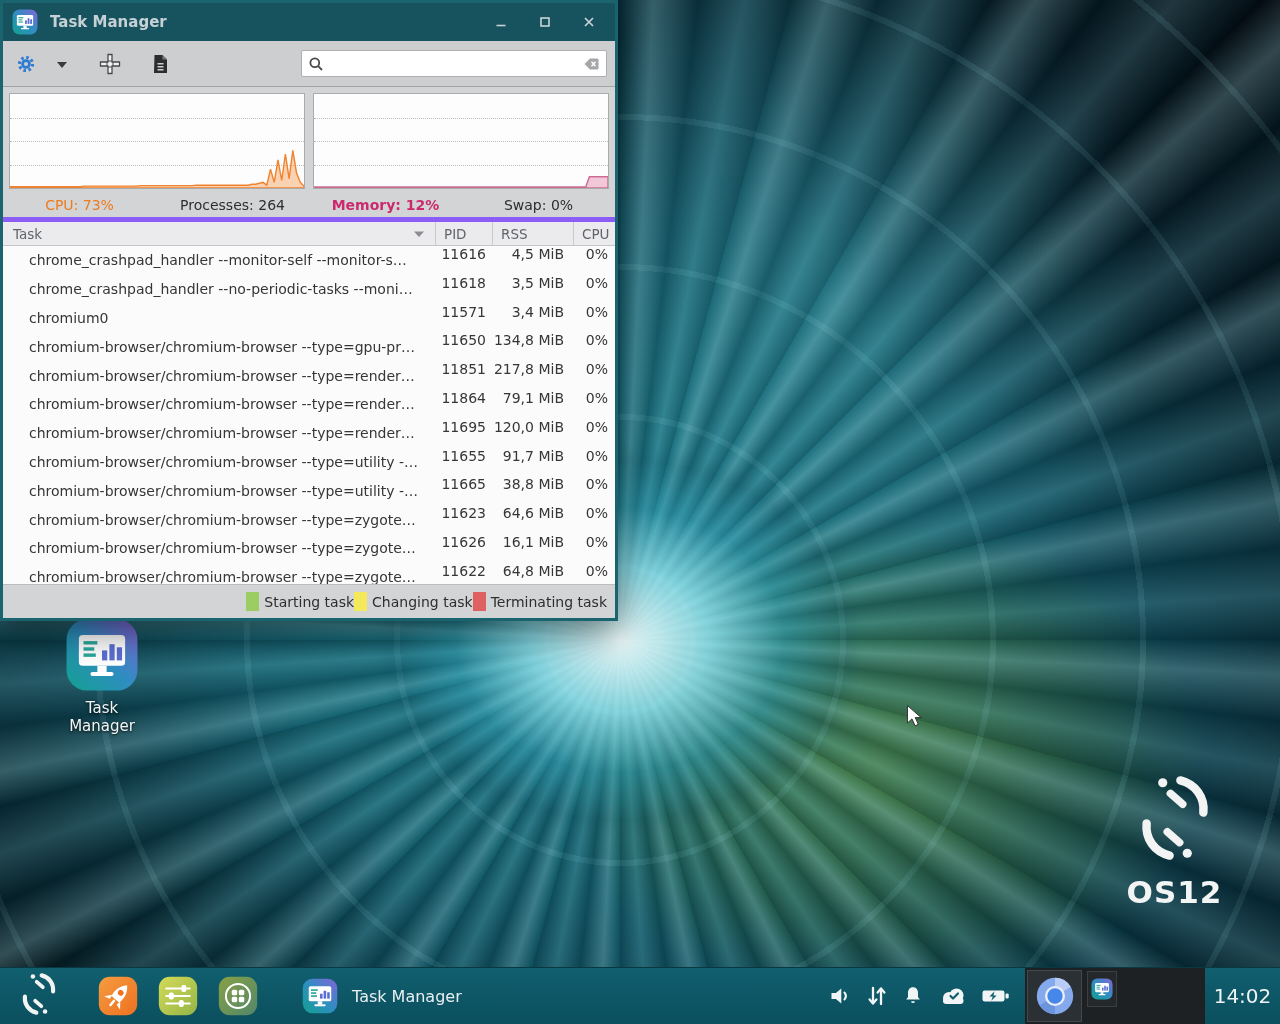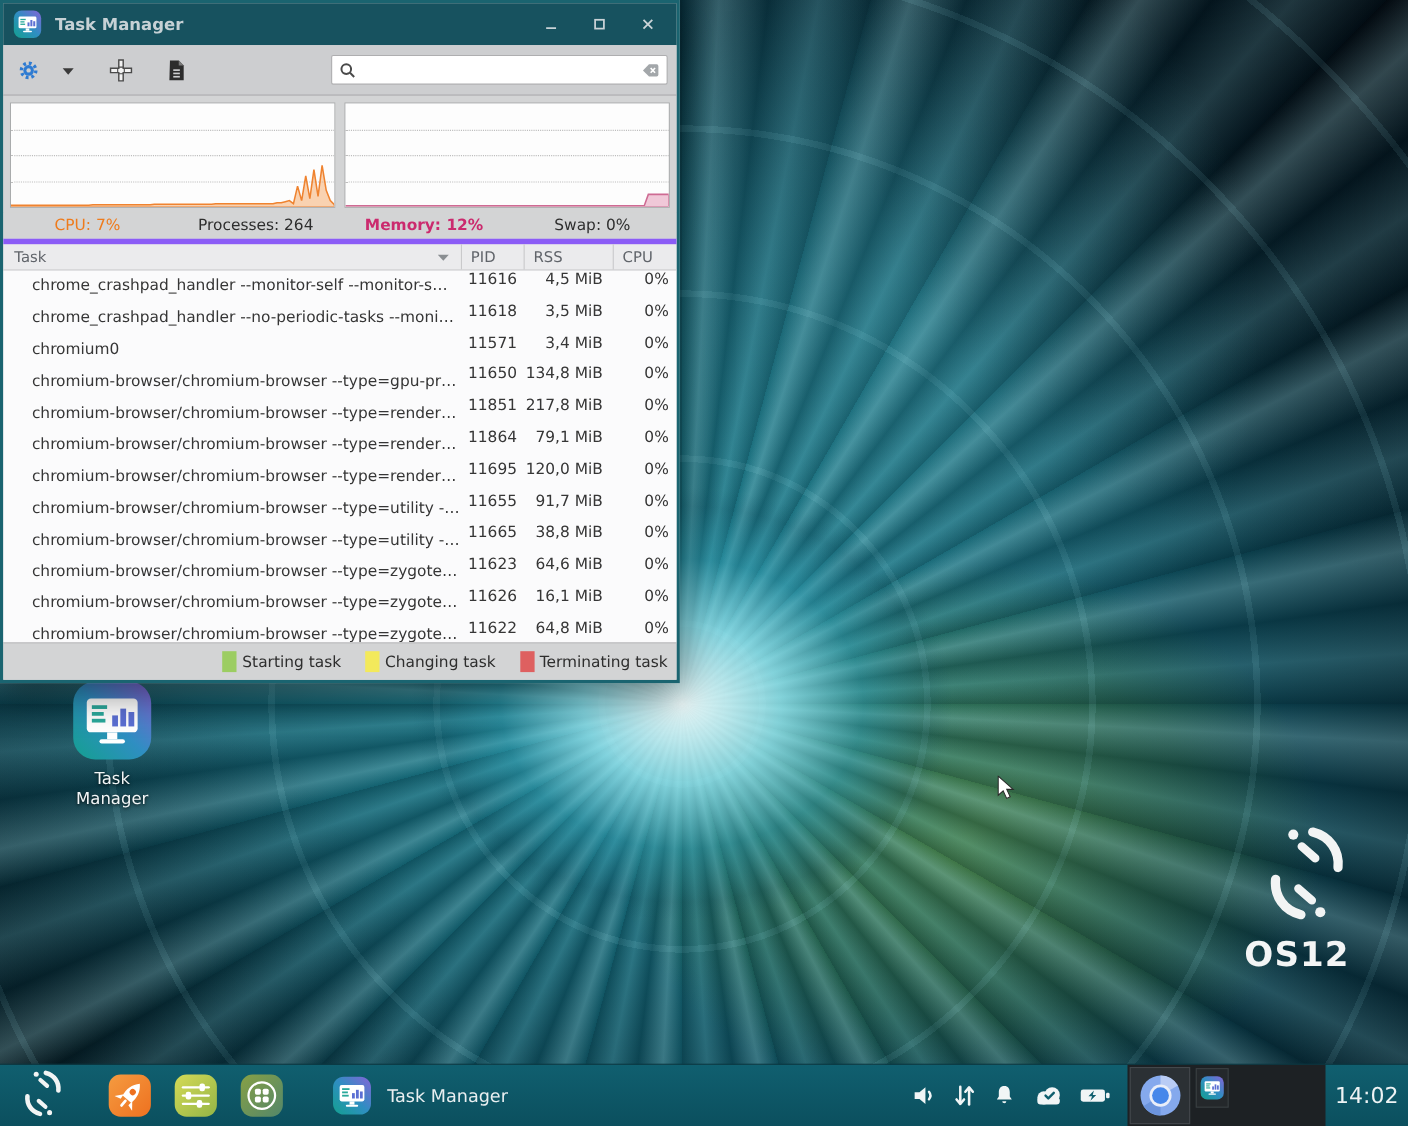--- a/index.html
+++ b/index.html
@@ -13,21 +13,21 @@
       repeating-conic-gradient(from 15deg at 620px 640px, rgba(175,240,248,0) 0deg, rgba(185,242,250,.26) 3deg, rgba(8,40,52,.22) 7deg, rgba(150,225,238,.20) 11deg, rgba(4,28,38,.18) 15deg),
       repeating-radial-gradient(circle at 620px 640px, transparent 0 70px, rgba(160,230,240,.10) 70px 76px, transparent 76px 150px),
       radial-gradient(ellipse 420px 520px at 830px 300px, rgba(80,200,215,.30), transparent 75%),
       radial-gradient(ellipse 430px 330px at 880px 760px, rgba(120,160,40,.50), rgba(70,110,25,.28) 50%, transparent 75%),
       radial-gradient(circle 520px at 1280px 0px, rgba(2,8,14,.92), rgba(2,8,14,.5) 55%, transparent 100%),
       radial-gradient(circle 430px at 0px 1024px, rgba(2,10,14,.8), transparent 100%),
       radial-gradient(ellipse 1050px 850px at 560px 600px, #1b7f8e 0%, #0d4a58 45%, #062530 75%, #03141c 100%);
   }
 
   
-  .os-logo{position:absolute;left:1122px;top:748px;width:105px;text-align:right;color:#f3f5f5}
+  .os-logo{position:absolute;left:1122px;top:772px;width:105px;text-align:center;color:#f3f5f5}
   .os-logo .brand{font-size:31px;font-weight:bold;letter-spacing:1px;margin-top:6px}
 
   
   .desktop-icon{position:absolute;left:56px;top:618px;width:92px;text-align:center;cursor:default}
   .desktop-icon .dlabel{color:#f1f5f6;font-size:15px;margin-top:3px;text-shadow:0 1px 3px rgba(0,0,0,.85)}
 
   
   .window{position:absolute;left:0;top:0;width:618px;height:621px;box-sizing:border-box;
     border:3px solid #1a6470;background:#d3d4d5;display:flex;flex-direction:column;
     box-shadow:0 10px 34px rgba(0,0,0,.5)}
@@ -48,35 +48,35 @@
   .series{position:absolute;inset:0;width:100%;height:100%}
 
   .stats{height:24px;background:#d3d4d5;display:flex;align-items:center;font-size:14px;color:#2e2e2e;flex:none}
   .stat{flex:1;text-align:center;white-space:nowrap}
 
   .thead{height:23px;background:#ebebed;border-top:5px solid #8b5cf6;border-bottom:1px solid #c6c6c8;
     display:flex;align-items:center;font-size:13.5px;color:#60646a;flex:none}
   .col-task{flex:1;display:flex;align-items:center;padding-left:10px;min-width:0}
   .col-pid{width:57px;box-sizing:border-box}
   .col-rss{width:81px;box-sizing:border-box}
-  .col-cpu{width:58px;box-sizing:border-box}
+  .col-cpu{width:42px;box-sizing:border-box}
   .th{height:100%;display:flex;align-items:center}
   .th.col-pid,.th.col-rss,.th.col-cpu{border-left:1px solid #c9c9cb;padding-left:8px}
   .sortcaret{margin-left:auto;margin-right:10px}
 
   .tbody{flex:1;background:#fbfbfc;overflow:hidden}
   .trow{height:28.8px;display:flex;font-size:14px;color:#363636}
   .trow .col-task{padding-left:26px;white-space:nowrap;overflow:hidden}
   .cell{box-sizing:border-box}
   .cell.col-pid{text-align:right;padding-right:6px}
   .cell.col-rss{text-align:right;padding-right:9px}
   .cell.col-cpu{text-align:right;padding-right:7px}
 
   .legendbar{height:33px;background:#d3d4d5;border-top:1px solid #bdbdbf;display:flex;align-items:center;
-    justify-content:flex-end;gap:22px;padding-right:8px;font-size:14px;color:#2e2e2e;flex:none}
+    justify-content:flex-end;padding-right:8px;font-size:14px;color:#2e2e2e;flex:none}
   .legend-item{display:flex;align-items:center;gap:5px}
   .swatch{width:13px;height:19px;display:inline-block}
 
   
   .taskbar{position:absolute;left:0;bottom:0;width:1280px;height:57px;
     background:linear-gradient(#105f6f,#0b4f5e);border-top:1px solid #0a3842;box-sizing:border-box;
     display:flex;align-items:center}
   .tb-left{display:flex;align-items:center;height:100%}
   .tb-logo{margin:0 40px 0 20px;display:flex;align-items:center}
   .tb-app-icon{margin-right:20px;display:flex;align-items:center}
@@ -233,21 +233,21 @@
       <div class="gridline" style="top:25%"></div>
         <div class="gridline" style="top:50%"></div>
         <div class="gridline" style="top:75%"></div>
       <svg class="series" viewBox="0 0 100 100" preserveAspectRatio="none">
           <polygon points="0,100 0.00,99.00 1.27,99.00 2.53,99.00 3.80,99.00 5.06,99.00 6.33,99.00 7.59,99.00 8.86,99.00 10.13,99.00 11.39,99.00 12.66,99.00 13.92,99.00 15.19,99.00 16.46,99.00 17.72,99.00 18.99,99.00 20.25,99.00 21.52,99.00 22.78,99.00 24.05,99.00 25.32,99.00 26.58,99.00 27.85,99.00 29.11,99.00 30.38,99.00 31.65,99.00 32.91,99.00 34.18,99.00 35.44,99.00 36.71,99.00 37.97,99.00 39.24,99.00 40.51,99.00 41.77,99.00 43.04,99.00 44.30,99.00 45.57,99.00 46.84,99.00 48.10,99.00 49.37,99.00 50.63,99.00 51.90,99.00 53.16,99.00 54.43,99.00 55.70,99.00 56.96,99.00 58.23,99.00 59.49,99.00 60.76,99.00 62.03,99.00 63.29,99.00 64.56,99.00 65.82,99.00 67.09,99.00 68.35,99.00 69.62,99.00 70.89,99.00 72.15,99.00 73.42,99.00 74.68,99.00 75.95,99.00 77.22,99.00 78.48,99.00 79.75,99.00 81.01,99.00 82.28,99.00 83.54,99.00 84.81,99.00 86.08,99.00 87.34,99.00 88.61,99.00 89.87,99.00 91.14,99.00 92.41,99.00 93.67,88.00 94.94,88.00 96.20,88.00 97.47,88.00 98.73,88.00 100.00,88.00 100,100" fill="rgba(236,185,205,0.78)" stroke="#ce6b93" stroke-width="1.4" vector-effect="non-scaling-stroke"></polygon>
         </svg>
     </div>
   </div>
 
   <div class="stats">
-    <span class="stat" style="color: rgb(238, 123, 28);">CPU: 7%</span>
+    <span class="stat" style="color: rgb(238, 123, 28);">CPU: 73%</span>
     <span class="stat">Processes: 264</span>
     <span class="stat" style="color: rgb(203, 42, 110); font-weight: bold;">Memory: 12%</span>
     <span class="stat">Swap: 0%</span>
   </div>
 
   <div class="thead">
     <div class="th col-task">
       <span>Task</span>
       <svg class="sortcaret" width="12" height="8">
           <polygon points="1,1.5 11,1.5 6,7" fill="#8a8e92"></polygon>

